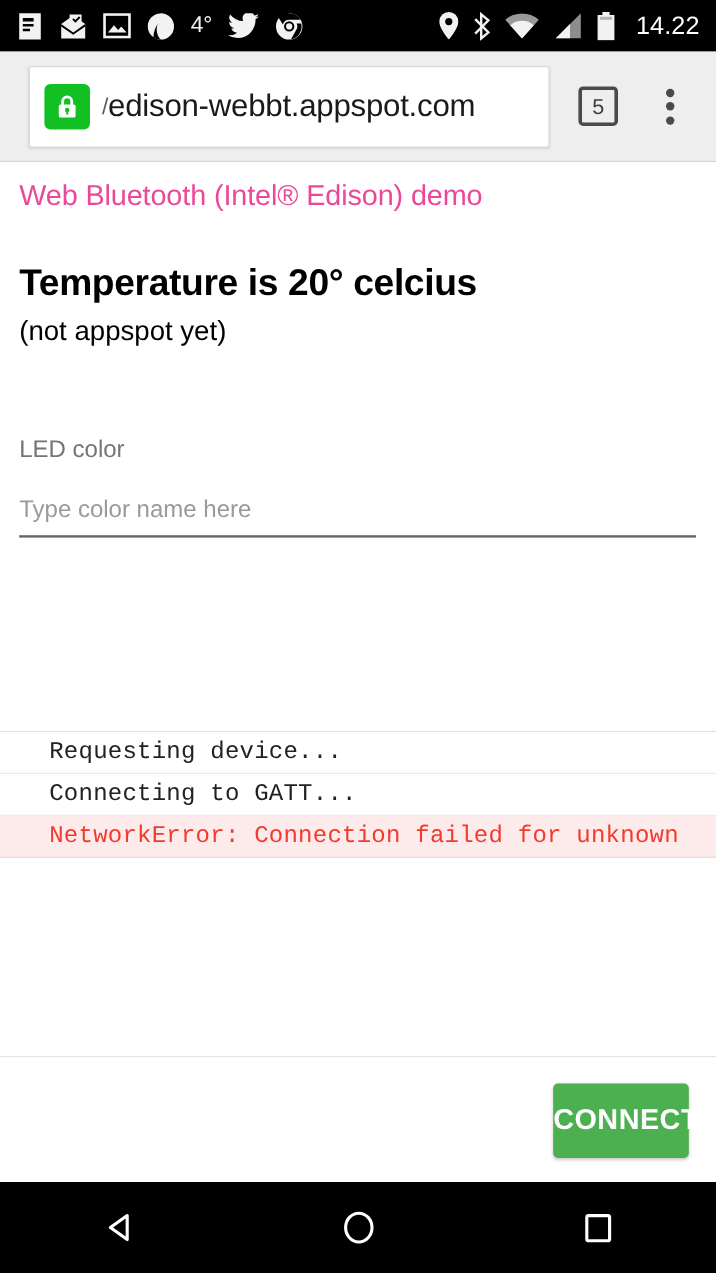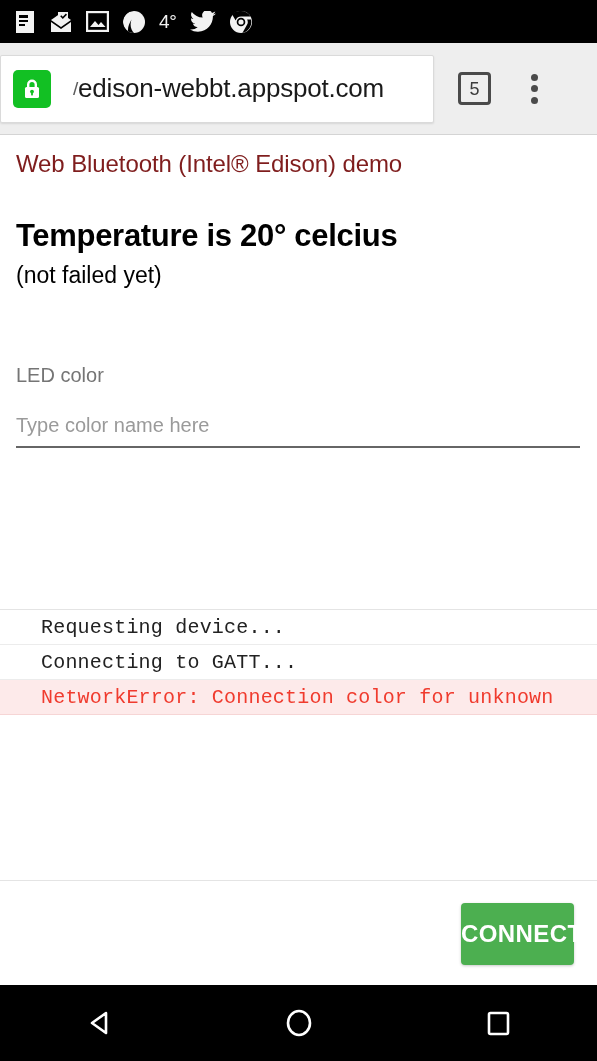--- a/index.html
+++ b/index.html
@@ -37,30 +37,29 @@
 
   
   .toolbar {
     position:absolute; left:0; top:43px;
     width:597px; height:92px;
     background:#eeeeee;
     border-bottom:1px solid #d4d4d4;
     display:flex; align-items:center;
   }
   .omnibox {
-    margin-left:0;
+    margin-left:24px;
     width:434px; height:68px;
     background:#ffffff;
     border:1px solid #dadada;
     border-radius:2px;
     box-shadow:0 1px 2px rgba(0,0,0,0.10);
     display:flex; align-items:center;
     padding:0 12px;
     overflow:hidden;
-    gap:12px;
   }
   .lockbox {
     width:38px; height:38px;
     background:#12C023;
     border-radius:5px;
     display:flex; align-items:center; justify-content:center;
     flex:0 0 auto;
   }
   .url-text {
     margin-left:10px;
@@ -88,21 +87,21 @@
   .menudots i { width:7px; height:7px; background:#4a4a4a; border-radius:50%; display:block; }
 
   
   .page {
     position:absolute; left:0; top:136px;
     width:597px; height:849px;
     background:#ffffff;
   }
   .page-title {
     position:absolute; left:16px; top:14px;
-    font-size:24px; color:#7f1d1d; letter-spacing:-0.1px;
+    font-size:24px; color:#ec4899; letter-spacing:-0.1px;
   }
   .temp-heading {
     position:absolute; left:16px; top:82px;
     font-size:31px; font-weight:bold; color:#000000;
     letter-spacing:-0.3px;
   }
   .temp-sub {
     position:absolute; left:16px; top:126px;
     font-size:23px; color:#000000;
   }
@@ -230,20 +229,48 @@
 
       <svg class="sicon" width="24" height="24" viewBox="0 0 24 24">
         <circle cx="12" cy="12" r="11" fill="#f2f2f2"></circle>
         <path fill="#000" d="M12 1a11 11 0 0 1 9.5 5.5H12a5.5 5.5 0 0 0-5.3 4L3 4.3A11 11 0 0 1 12 1z"></path>
         <circle cx="12" cy="12" r="4.3" fill="#000"></circle>
         <circle cx="12" cy="12" r="2.6" fill="#f2f2f2"></circle>
         <path fill="#000" d="M22 9.5a11 11 0 0 1-8.6 13.4l4.3-7.6a5.5 5.5 0 0 0 .4-5.8z"></path>
       </svg>
     </div>
 
+    <div class="status-right">
+      <svg class="sicon" width="16" height="23" viewBox="0 0 16 23">
+        <path fill="#f2f2f2" d="M8 0a8 8 0 0 0-8 8c0 6 8 15 8 15s8-9 8-15a8 8 0 0 0-8-8z"></path>
+        <circle cx="8" cy="8" r="3" fill="#000"></circle>
+      </svg>
+
+      <svg class="sicon" width="15" height="24" viewBox="0 0 15 24">
+        <path fill="none" stroke="#f2f2f2" stroke-width="2" d="M2 6l11 11-6 5V2l6 5L2 18"></path>
+      </svg>
+
+      <svg class="sicon" width="28" height="21" viewBox="0 0 28 21">
+        <path fill="#9a9a9a" d="M14 21L0 5.5A21 21 0 0 1 28 5.5z"></path>
+        <path fill="#f2f2f2" d="M14 21L4.2 10A15 15 0 0 1 23.8 10z"></path>
+      </svg>
+
+      <svg class="sicon" width="24" height="21" viewBox="0 0 24 21">
+        <path fill="#8d8d8d" d="M23 0v21H2z"></path>
+        <path fill="#f2f2f2" d="M14 9v12H2z"></path>
+      </svg>
+
+      <svg class="sicon" width="16" height="24" viewBox="0 0 16 24">
+        <rect x="5" y="0" width="6" height="3" fill="#f2f2f2"></rect>
+        <rect x="1" y="2.5" width="14" height="21" fill="#f2f2f2"></rect>
+        <rect x="3" y="4" width="10" height="2.5" fill="#000" opacity="0.25"></rect>
+      </svg>
+
+      <span class="clock">14.22</span>
+    </div>
   </div>
 
   <div class="toolbar">
     <div class="omnibox">
       <span class="lockbox">
         <svg width="22" height="24" viewBox="0 0 22 24">
           <rect x="4" y="10" width="14" height="11" rx="1.6" fill="#ffffff"></rect>
           <path d="M7.2 10.5V7.5a3.8 3.8 0 0 1 7.6 0v3" fill="none" stroke="#ffffff" stroke-width="2.4"></path>
           <circle cx="11" cy="14.6" r="1.9" fill="#12C023"></circle>
           <rect x="10.1" y="15" width="1.8" height="3.4" fill="#12C023"></rect>
@@ -261,35 +288,35 @@
       <i></i>
       <i></i>
     </div>
   </div>
 
   <div class="page">
 
     <div class="page-title">Web Bluetooth (Intel® Edison) demo</div>
 
     <div class="temp-heading">Temperature is 20° celcius</div>
-    <div class="temp-sub">(not failed yet)</div>
+    <div class="temp-sub">(not appspot yet)</div>
 
     <div class="field-label">LED color</div>
     <input class="field-input" type="text" placeholder="Type color name here" style="">
 
 
     <div class="log">
       <div class="log-row">
         <span>Requesting device...</span>
       </div>
       <div class="log-row">
         <span>Connecting to GATT...</span>
       </div>
       <div class="log-row error">
-        <span>NetworkError: Connection color for unknown</span>
+        <span>NetworkError: Connection failed for unknown</span>
       </div>
       <div class="log-spacer"></div>
     </div>
 
     <div class="bottom-bar">
       <button class="connect-btn">CONNECT</button>
     </div>
   </div>
 
   <div class="navbar">

